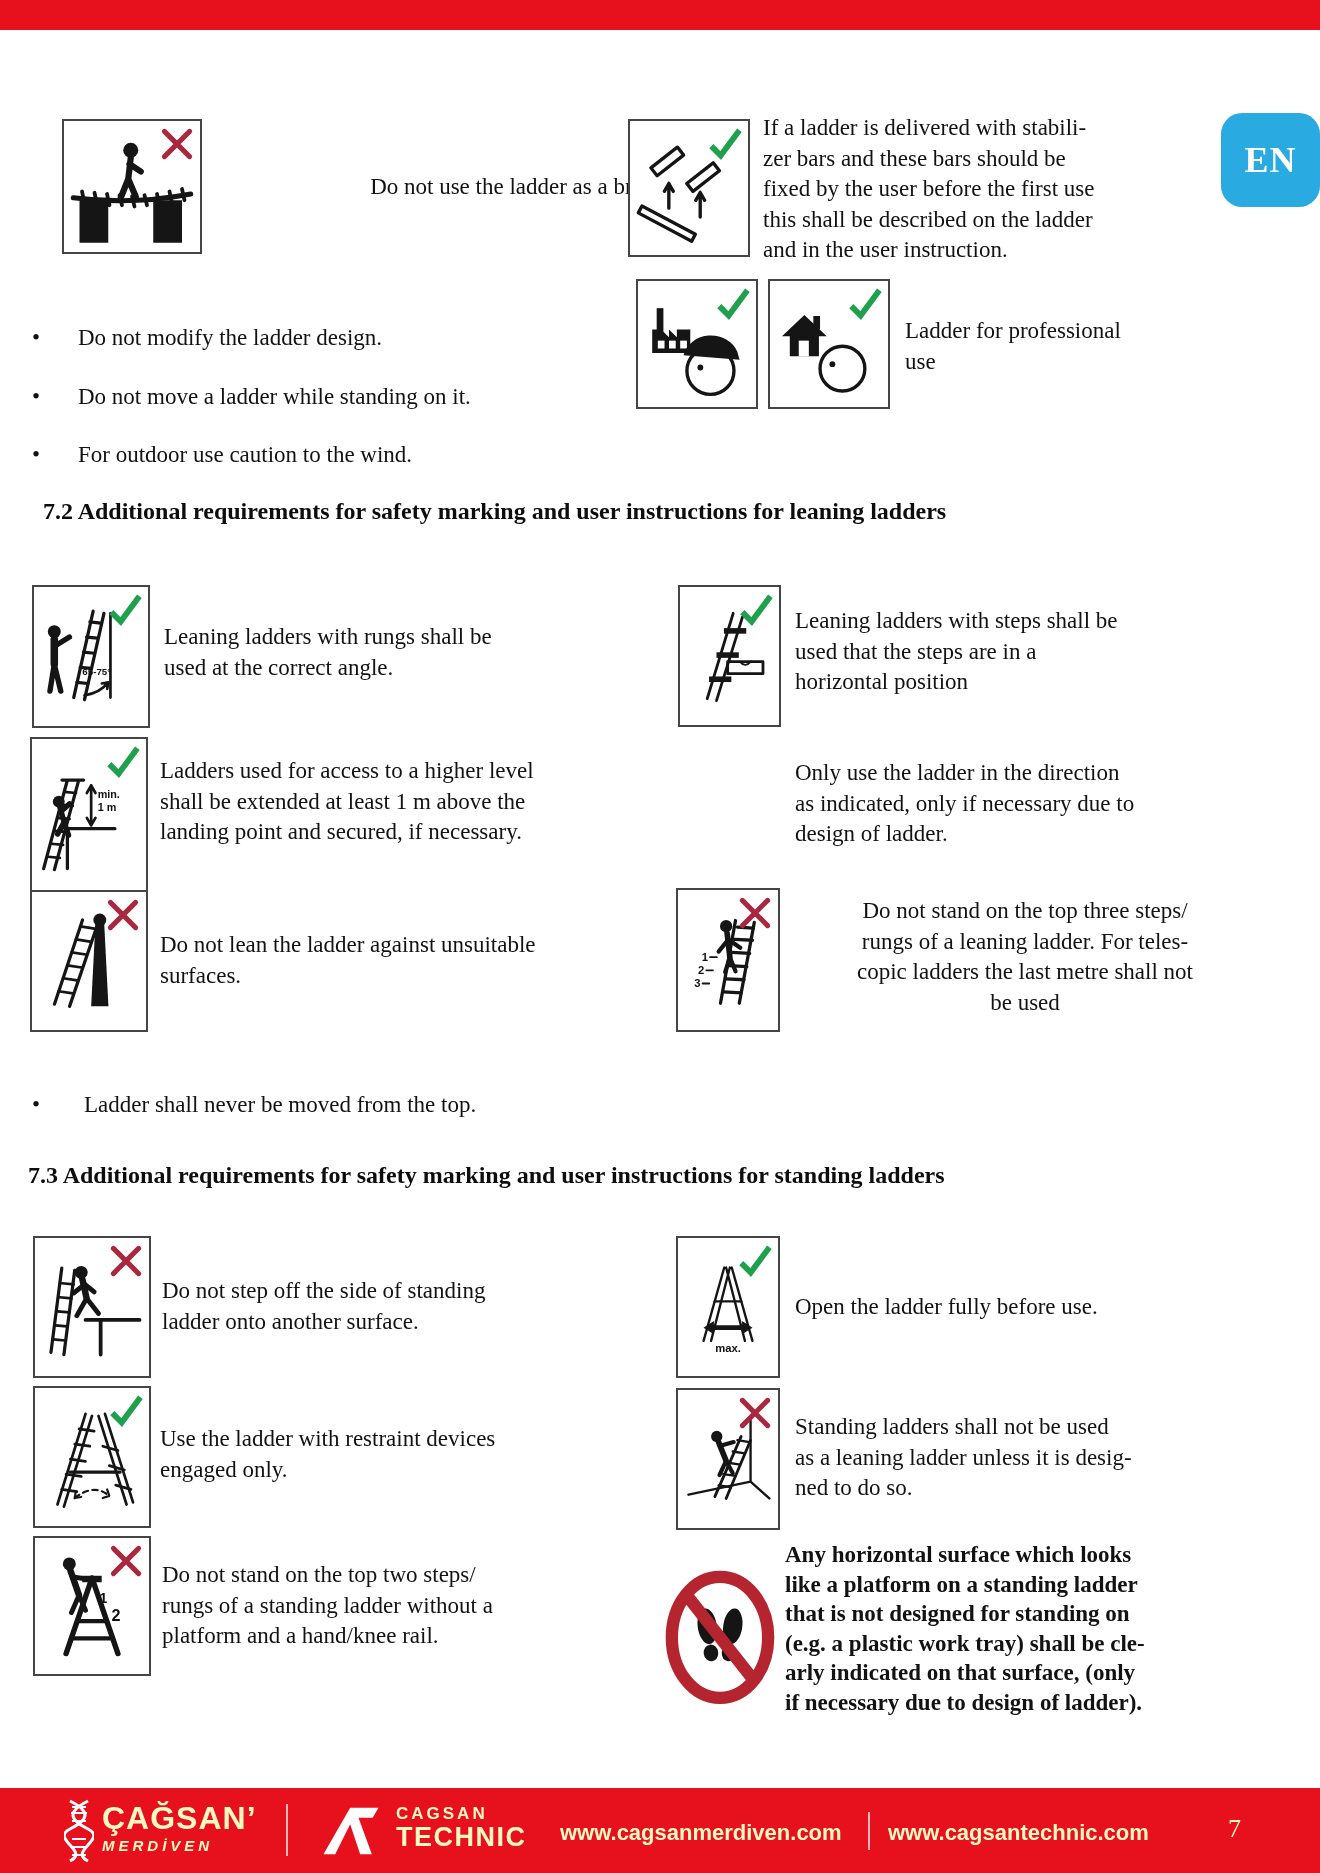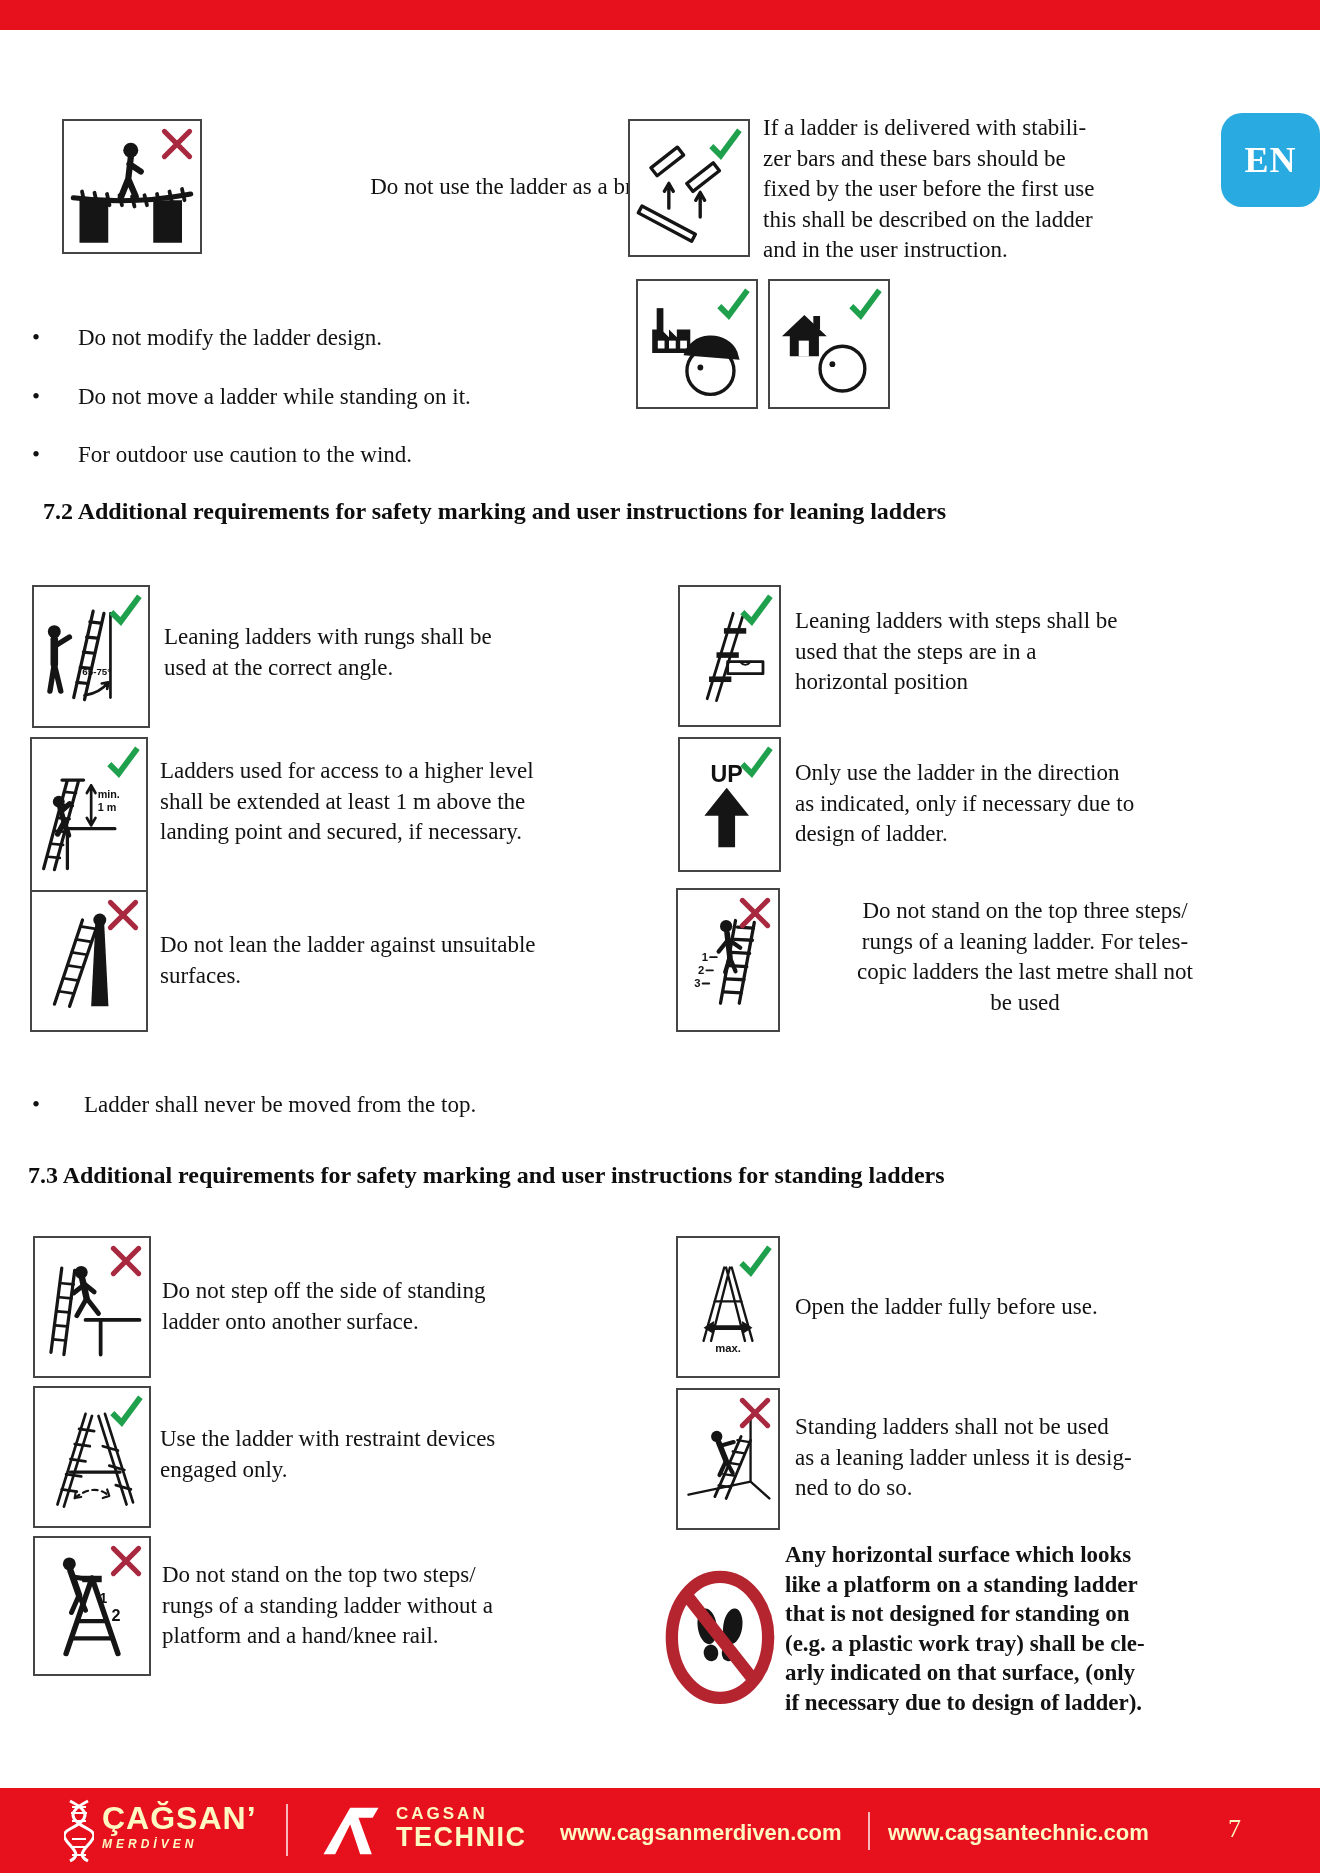--- a/index.html
+++ b/index.html
@@ -18,21 +18,21 @@
   .bullets{position:absolute;left:26px;}
   .bullet-line{position:relative;padding-left:52px;font-size:23px;line-height:30.5px;margin-top:28px;}
   .bullet-line::before{content:"\2022";position:absolute;left:6px;top:0;font-size:23px;}
   .s{stroke:#151515;fill:none;stroke-linecap:round;stroke-linejoin:round;}
   .f{fill:#151515;}
   .pictlabel{font-family:"Liberation Sans",sans-serif;font-weight:bold;fill:#111;}
   .footer{position:absolute;left:0;top:1788px;width:1320px;height:85px;background:#e6111c;color:#fef9c3;
           font-family:"Liberation Sans",sans-serif;}
   .f-abs{position:absolute;}
   .brand1-name{font-size:32px;font-weight:bold;letter-spacing:1px;line-height:32px;}
-  .brand1-sub{font-size:12px;font-weight:bold;font-style:italic;letter-spacing:4px;margin-top:3px;}
+  .brand1-sub{font-size:15px;font-weight:bold;font-style:italic;letter-spacing:4px;margin-top:3px;}
   .vdiv{position:absolute;width:2px;background:rgba(255,255,255,.7);}
   .brand2-top{font-size:17px;font-weight:bold;letter-spacing:3px;line-height:18px;}
   .brand2-bottom{font-size:27px;font-weight:bold;letter-spacing:1.5px;line-height:28px;}
   .url{font-size:22px;font-weight:bold;}
   .pagenum{font-size:26px;font-family:"Liberation Serif",serif;}
 </style>
 </head>
 <body>
 
 <div class="page">
@@ -110,20 +110,22 @@
       <rect class="f" x="36" y="25" width="6" height="12"></rect>
       <path class="f" d="M8 43 L28 24 L48 43 H41 V61 H15 V43 Z"></path>
       <rect fill="#fff" x="23" y="47" width="9" height="14"></rect>
     </svg>
     <span class="mark">
       <svg viewBox="0 0 100 100">
           <path d="M12 56 L38 82 L90 12" stroke="#1fa04c" stroke-width="16" fill="none"></path>
         </svg>
     </span>
   </div>
+  <div class="ptext" style="left:905px;top:316px;width:300px;">Ladder for professional
+use</div>
 
   <div class="heading" style="left:43px;top:498px;">7.2 Additional requirements for safety marking and user instructions for leaning ladders</div>
 
   <div class="pict" style="left:32px;top:585px;width:118px;height:143px;">
     <svg class="main" viewBox="0 0 100 100">
       <circle class="f" cx="16" cy="27" r="6"></circle>
       <path class="s" stroke-width="7" d="M16 34 V57"></path>
       <path class="s" stroke-width="5" d="M17 40 L30 32 M16 57 L12 82 M16 57 L22 82"></path>
       <path class="s" stroke-width="3" d="M34 88 L52 8 M44 90 L62 10"></path>
       <path class="s" stroke-width="3" d="M37 74 l10 1 M40 60 l10 1 M43 46 l10 1 M46 32 l10 1 M49 18 l10 1"></path>
@@ -189,31 +191,20 @@
     <span class="mark">
       <svg viewBox="0 0 100 100">
           <path d="M12 56 L38 82 L90 12" stroke="#1fa04c" stroke-width="16" fill="none"></path>
         </svg>
     </span>
   </div>
   <div class="ptext" style="left:795px;top:606px;width:460px;">Leaning ladders with steps shall be
 used that the steps are in a
 horizontal position</div>
 
-  <div class="pict" style="left:678px;top:737px;width:103px;height:135px;">
-    <svg class="main" viewBox="0 0 100 100">
-      <text class="pictlabel" x="47" y="26" font-size="25" text-anchor="middle">UP</text>
-      <path class="f" d="M47 32 L23 62 H38 V96 H56 V62 H71 Z"></path>
-    </svg>
-    <span class="mark">
-      <svg viewBox="0 0 100 100">
-          <path d="M12 56 L38 82 L90 12" stroke="#1fa04c" stroke-width="16" fill="none"></path>
-        </svg>
-    </span>
-  </div>
   <div class="ptext" style="left:795px;top:758px;width:460px;">Only use the ladder in the direction
 as indicated, only if necessary due to
 design of ladder.</div>
 
   <div class="pict" style="left:676px;top:888px;width:104px;height:144px;">
     <svg class="main" viewBox="0 0 100 100">
       <path class="s" stroke-width="3.5" d="M42 96 L58 8 M62 96 L78 10"></path>
       <path class="s" stroke-width="3.5" d="M45 84 l19 1 M48 70 l19 1 M51 56 l19 1 M54 42 l19 1 M57 28 l19 1 M60 15 l17 1"></path>
       <circle class="f" cx="48" cy="14" r="6.5"></circle>
       <path class="s" stroke-width="6" d="M49 21 L52 47"></path>

